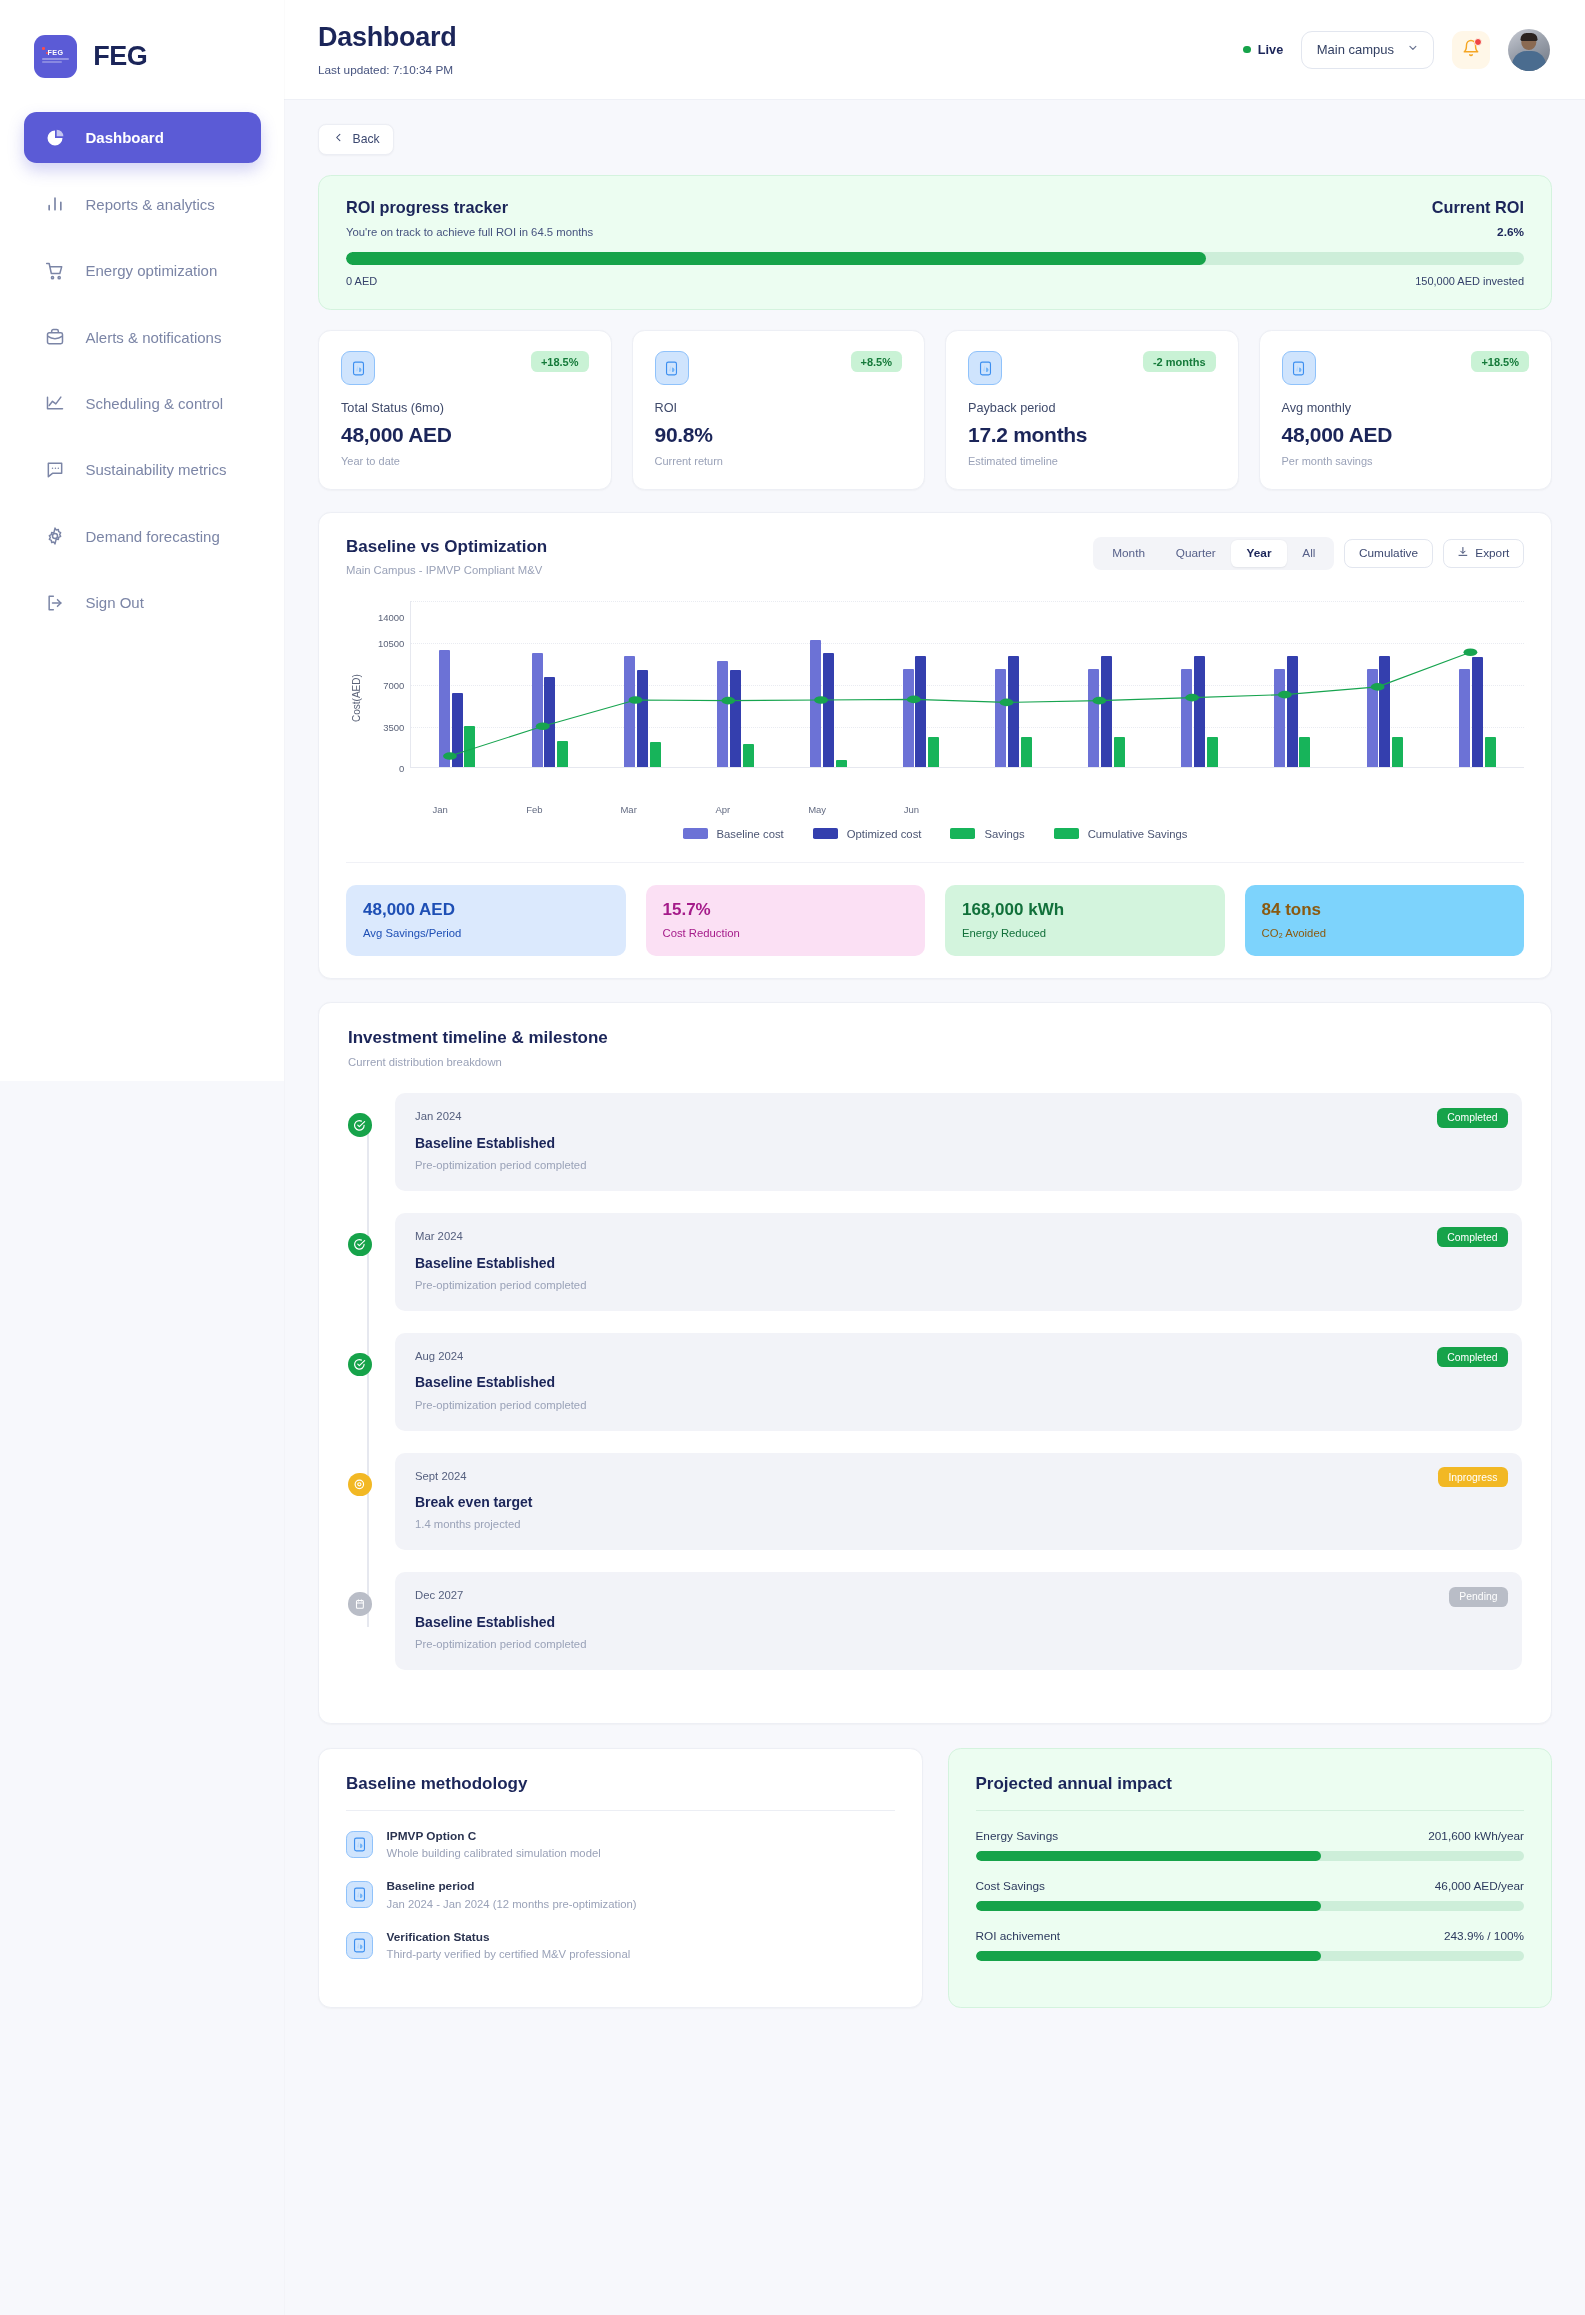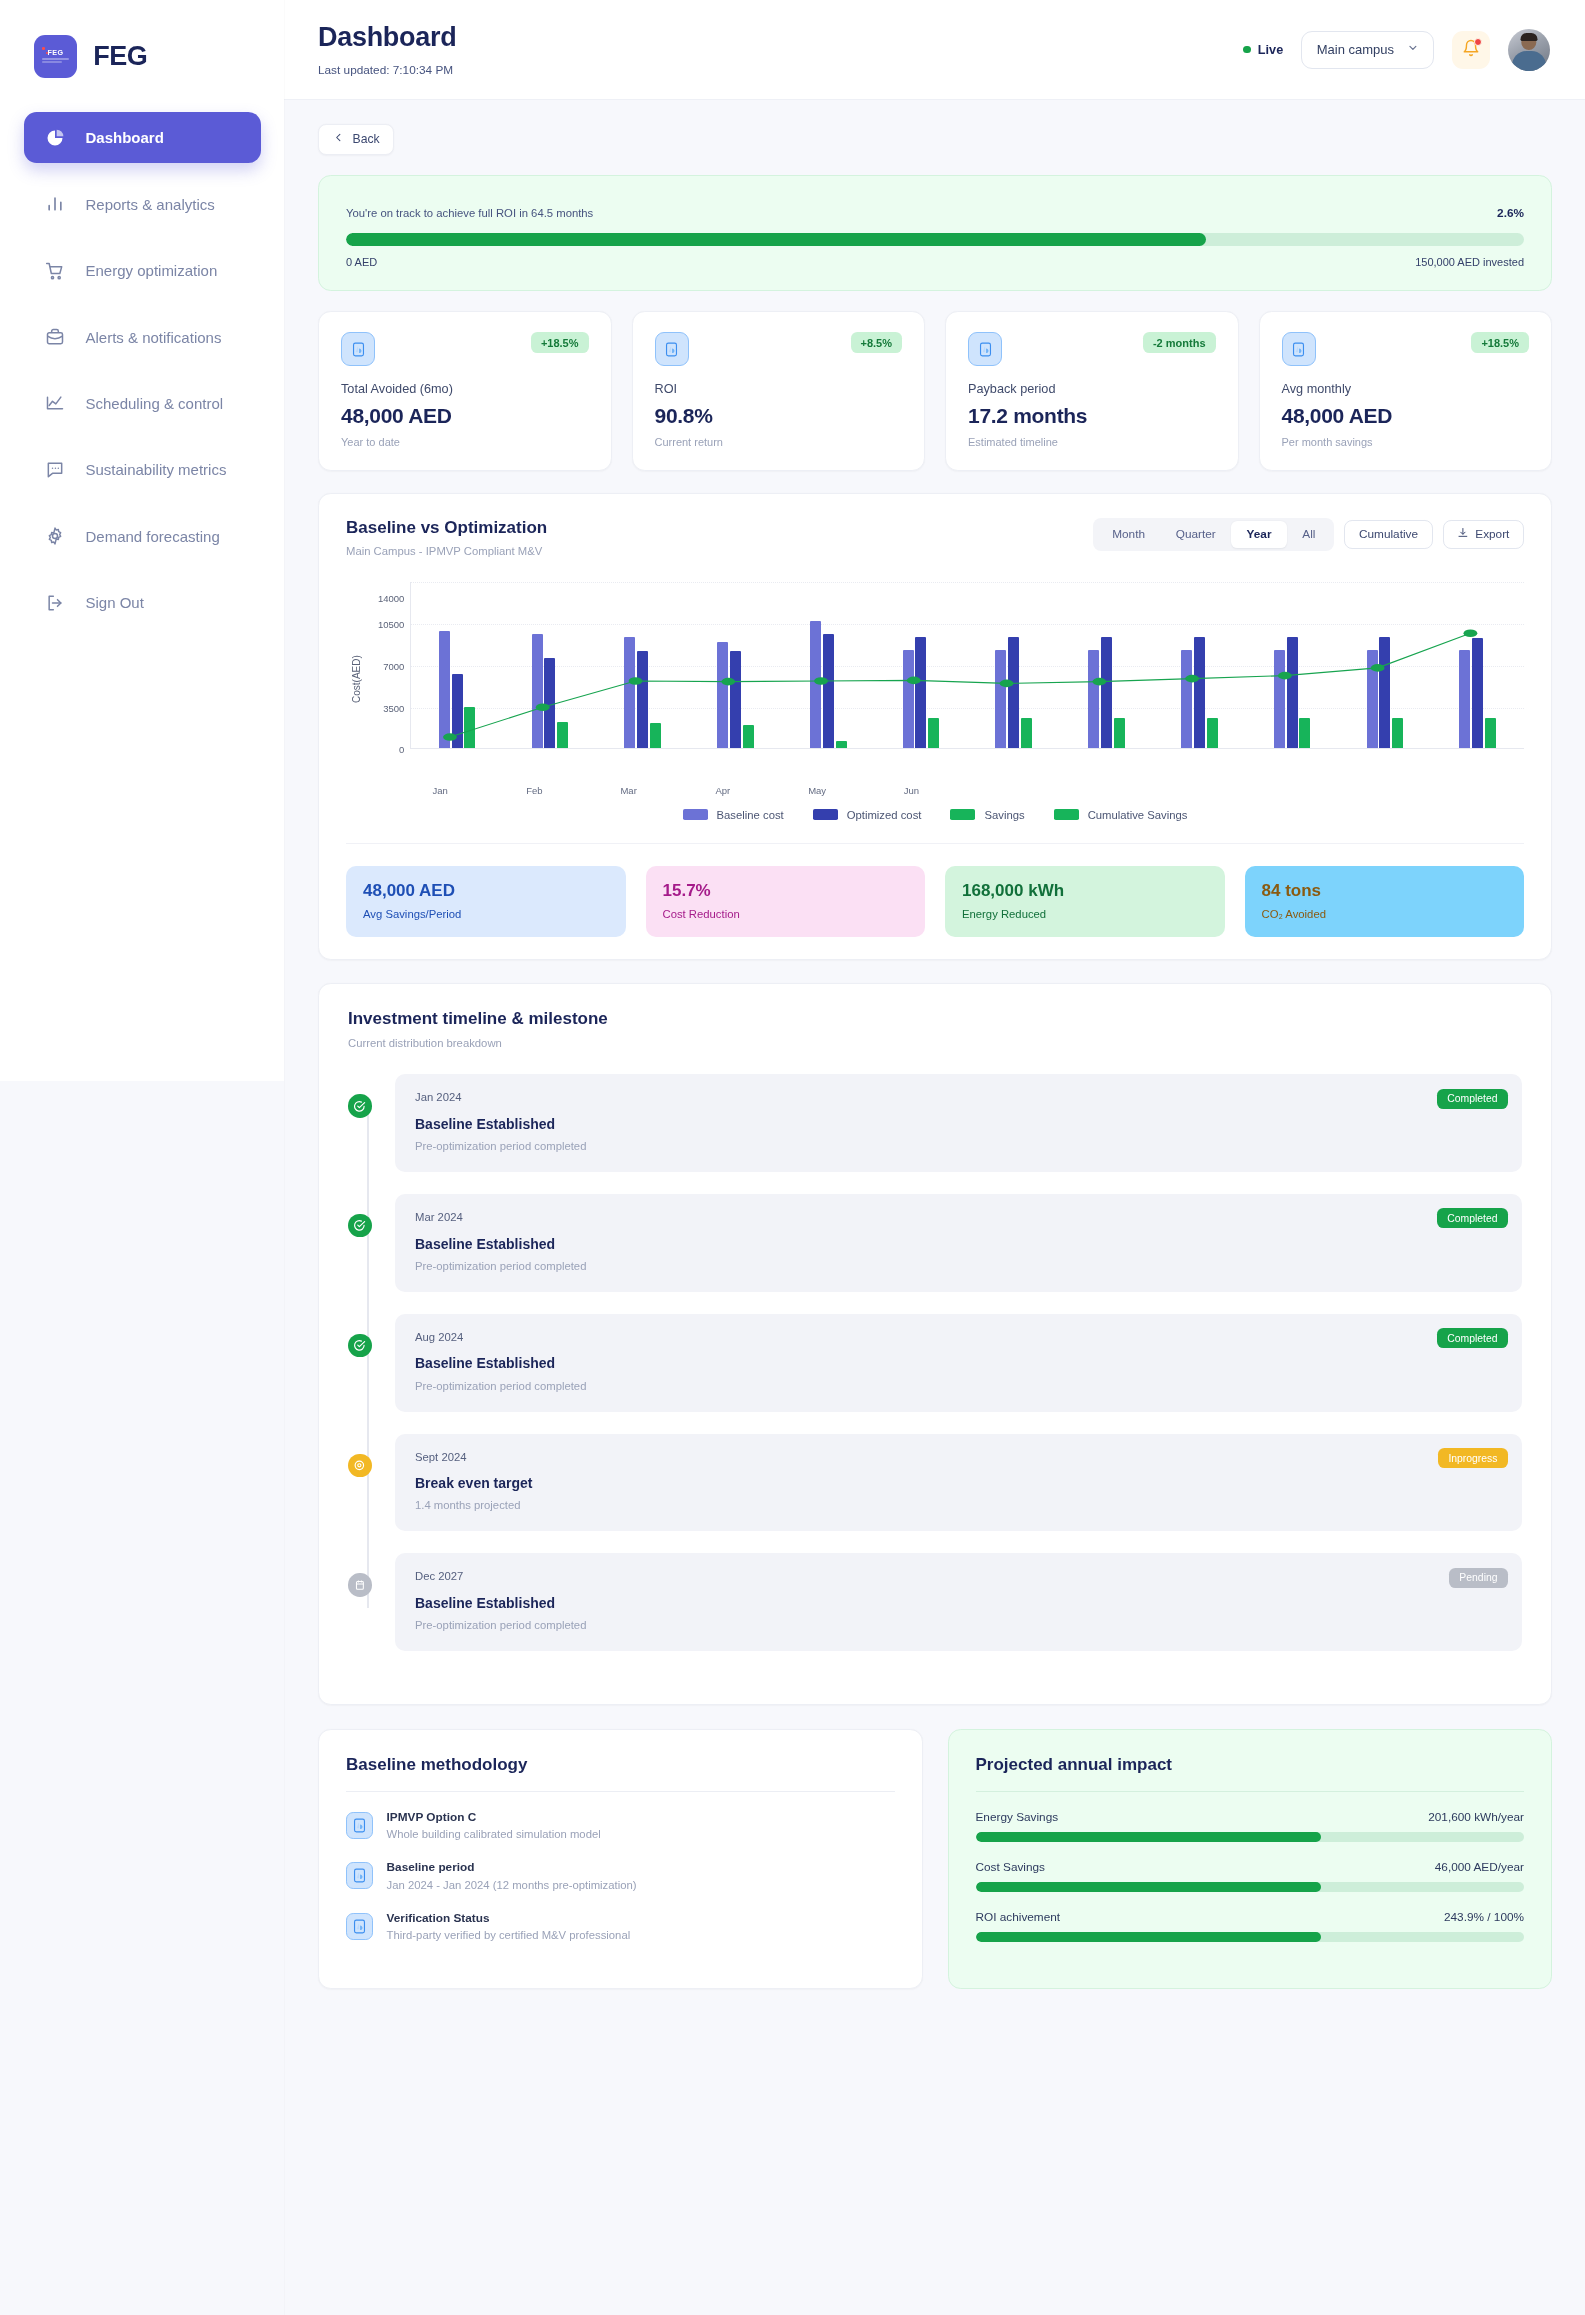--- a/index.html
+++ b/index.html
@@ -377,20 +377,24 @@
         <span>
           <svg width="11" height="11" viewBox="0 0 24 24" fill="none" stroke="#3c4870" stroke-width="2.3" stroke-linecap="round" stroke-linejoin="round">
               <path d="M15 5l-7 7 7 7"></path>
             </svg>
         </span>
         <span>Back</span>
       </button>
 
       
       <section class="roi-card">
+        <div class="roi-top">
+          <div class="roi-title">ROI progress tracker</div>
+          <div class="roi-right-label">Current ROI</div>
+        </div>
         <div class="roi-sub-row">
           <div class="roi-sub">You're on track to achieve full ROI in 64.5 months</div>
           <div class="roi-pct">2.6%</div>
         </div>
         <div class="roi-bar">
           <div class="roi-bar-fill" id="roi-fill" style="width: 73%;"></div>
         </div>
         <div class="roi-foot">
           <span>0 AED</span>
           <span>150,000 AED invested</span>
@@ -403,21 +407,21 @@
     <div class="kpi-head">
       <div class="kpi-icon">
                 <svg width="17" height="17" viewBox="0 0 24 24" fill="none" stroke="#3b8ef0" stroke-width="1.6" stroke-linejoin="round">
                   <rect x="5" y="3" width="14" height="18" rx="2.5"></rect>
                   <path d="M11.5 8.5v7.5H8.8c-.5 0-.8-.5-.6-.9l2.6-6.9c.1-.3.7-.2.7.3z" fill="#bcd9fb" stroke="none"></path>
                   <path d="M12.8 10.5c2 0 3.4 1.5 3.4 3.3s-1.5 3.3-3.4 3.3v-6.6z" fill="#6fb2f7" stroke="none"></path>
                 </svg>
               </div>
       <div class="kpi-badge">+18.5%</div>
     </div>
-    <div class="kpi-label">Total Avoided (6mo)</div>
+    <div class="kpi-label">Total Status (6mo)</div>
     <div class="kpi-value">48,000 AED</div>
     <div class="kpi-note">Year to date</div>
   </div>
   <div class="kpi-card">
     <div class="kpi-head">
       <div class="kpi-icon">
                 <svg width="17" height="17" viewBox="0 0 24 24" fill="none" stroke="#3b8ef0" stroke-width="1.6" stroke-linejoin="round">
                   <rect x="5" y="3" width="14" height="18" rx="2.5"></rect>
                   <path d="M11.5 8.5v7.5H8.8c-.5 0-.8-.5-.6-.9l2.6-6.9c.1-.3.7-.2.7.3z" fill="#bcd9fb" stroke="none"></path>
                   <path d="M12.8 10.5c2 0 3.4 1.5 3.4 3.3s-1.5 3.3-3.4 3.3v-6.6z" fill="#6fb2f7" stroke="none"></path>

